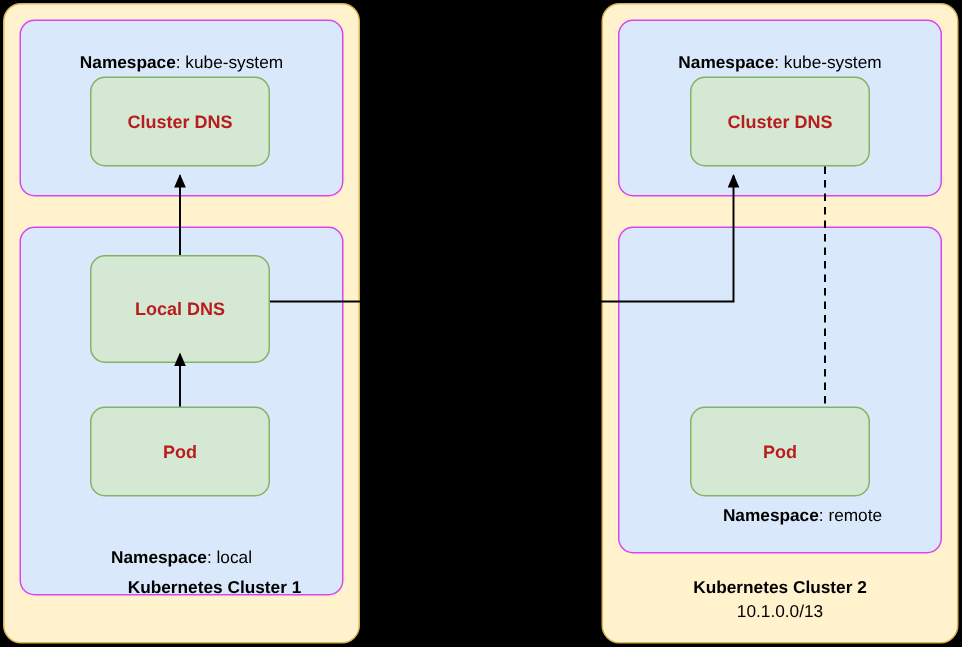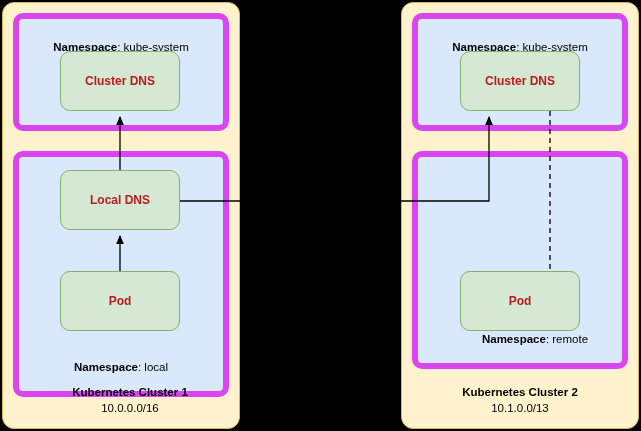--- a/index.html
+++ b/index.html
@@ -18,21 +18,21 @@
   .cluster {
     position: absolute;
     background: #fff2cc;
     border: 1px solid #d6b656;
     border-radius: 12px;
     box-sizing: border-box;
   }
   .namespace {
     position: absolute;
     background: #dae8fc;
-    border: 6px solid #d946ef;
+    border: 1px solid #d946ef;
     border-radius: 10px;
     box-sizing: border-box;
   }
   .node {
     position: absolute;
     background: #d5e8d4;
     border: 1px solid #82b366;
     border-radius: 10px;
     box-sizing: border-box;
     display: flex;
@@ -92,31 +92,30 @@
   <div class="node" style="left:60px; top:51px; width:120px; height:60px;">
     <span class="node-label">Cluster DNS</span>
   </div>
 
   <div class="namespace" style="left:13px; top:151px; width:216px; height:246px;">
     <div class="ns-label" style="bottom:16px;">
       <b>Namespace</b><span>: local</span>
     </div>
   </div>
 
-  <div class="node" style="left:60px; top:170px; width:120px; height:60px;">
+  <div class="node" style="left:60px; top:170px; width:120px; height:72px;">
     <span class="node-label">Local DNS</span>
   </div>
 
   <div class="node" style="left:60px; top:271px; width:120px; height:60px;">
     <span class="node-label">Pod</span>
   </div>
 
-  <div class="cluster-caption" style="left:0; top:385px; width:260px;">
+  <div class="cluster-caption" style="left:13px; top:385px; width:260px;">
     <span class="cap-title">Kubernetes Cluster 1</span>
-    <span class="cap-sub">10.0.0.0/16</span>
   </div>
 
   <div class="cluster" style="left:401px; top:2px; width:238px; height:427px;">
   </div>
 
   <div class="namespace" style="left:412px; top:13px; width:216px; height:118px;">
     <div class="ns-label" style="top:22px;">
       <b>Namespace</b><span>: kube-system</span>
     </div>
   </div>

